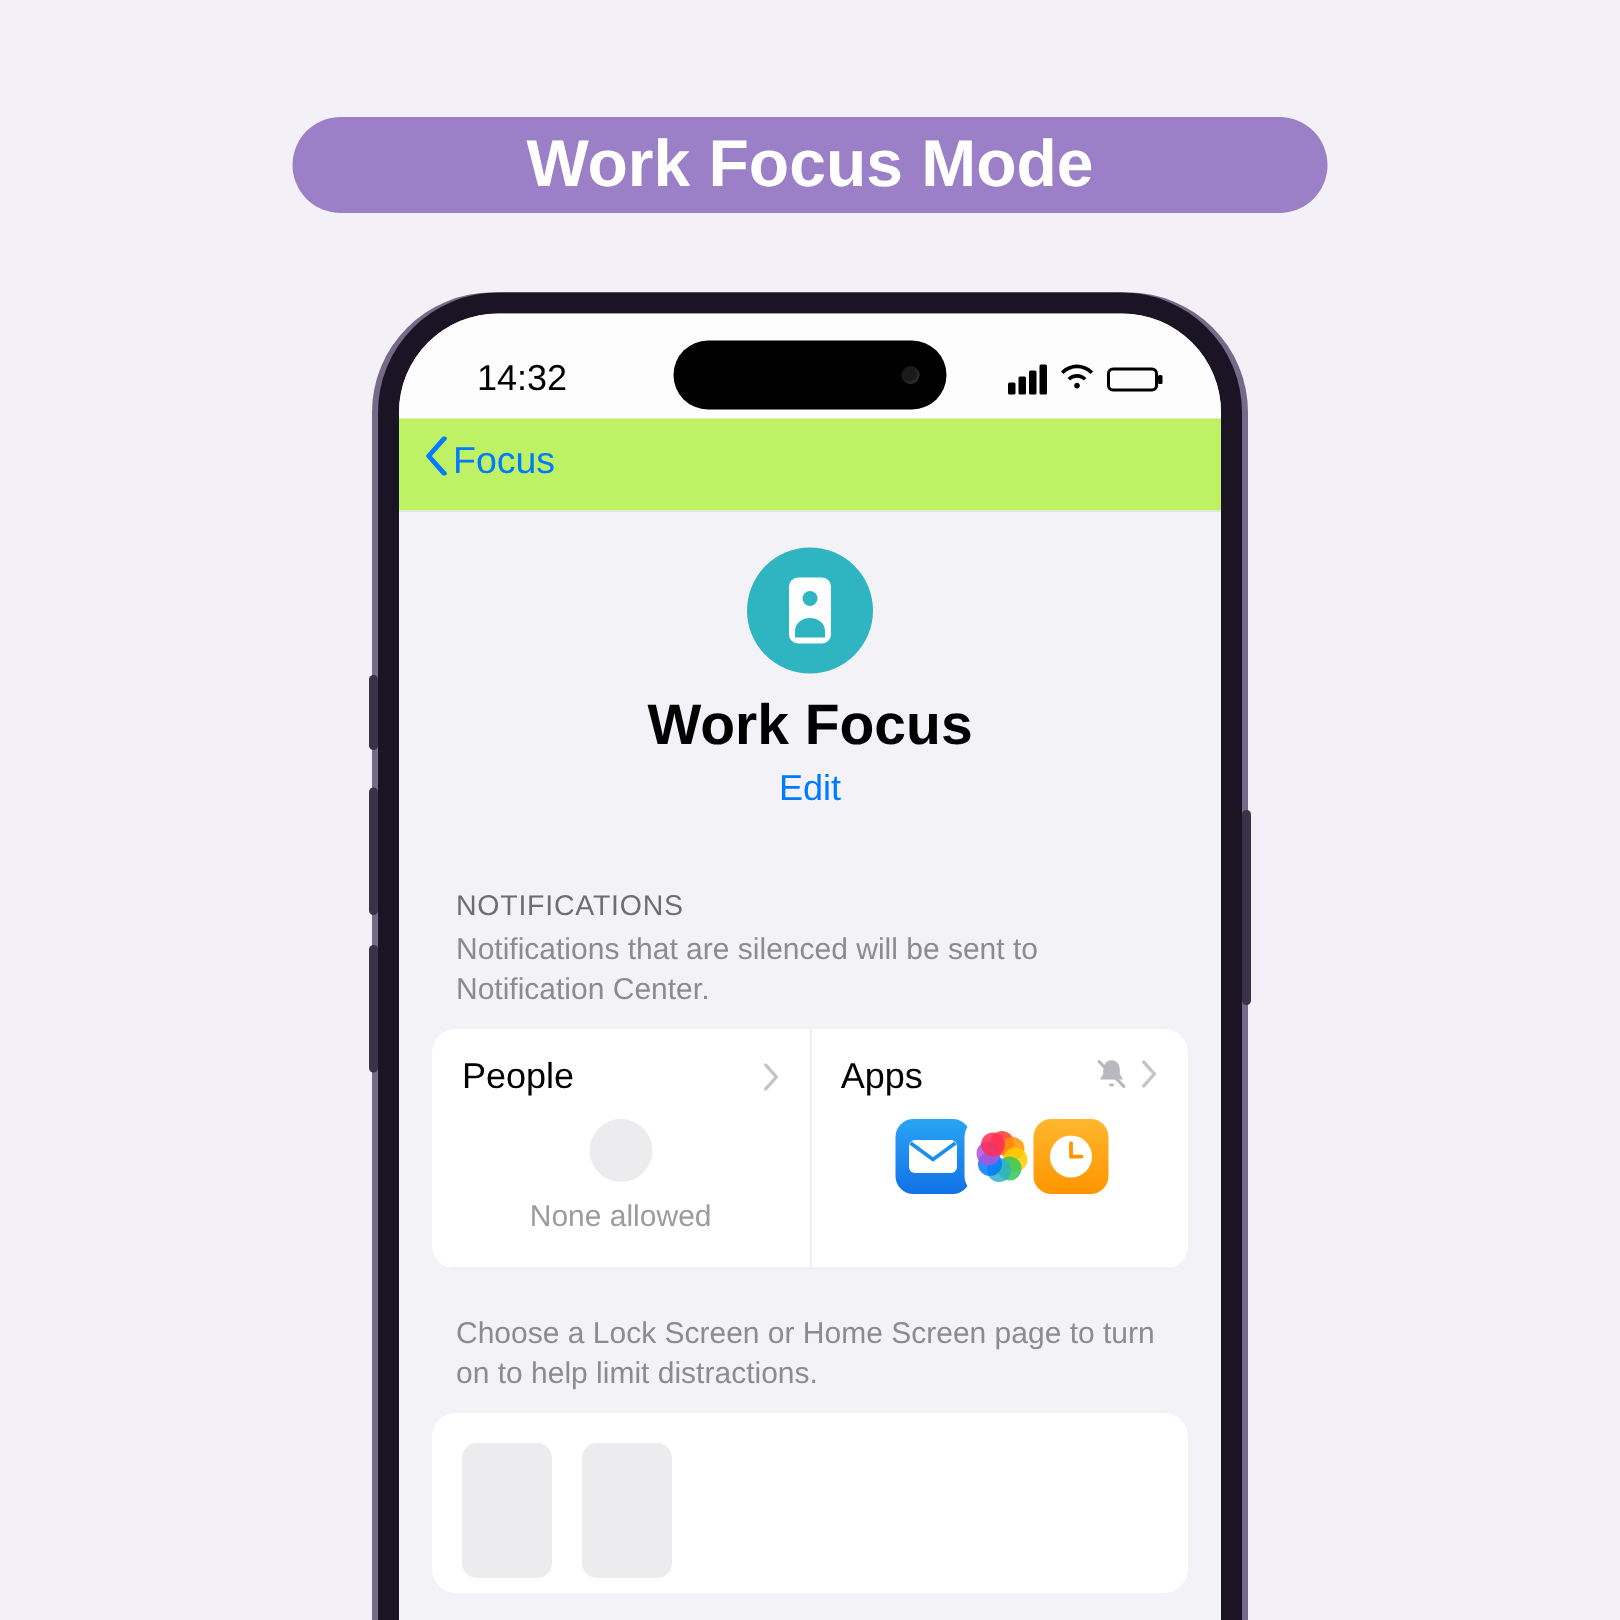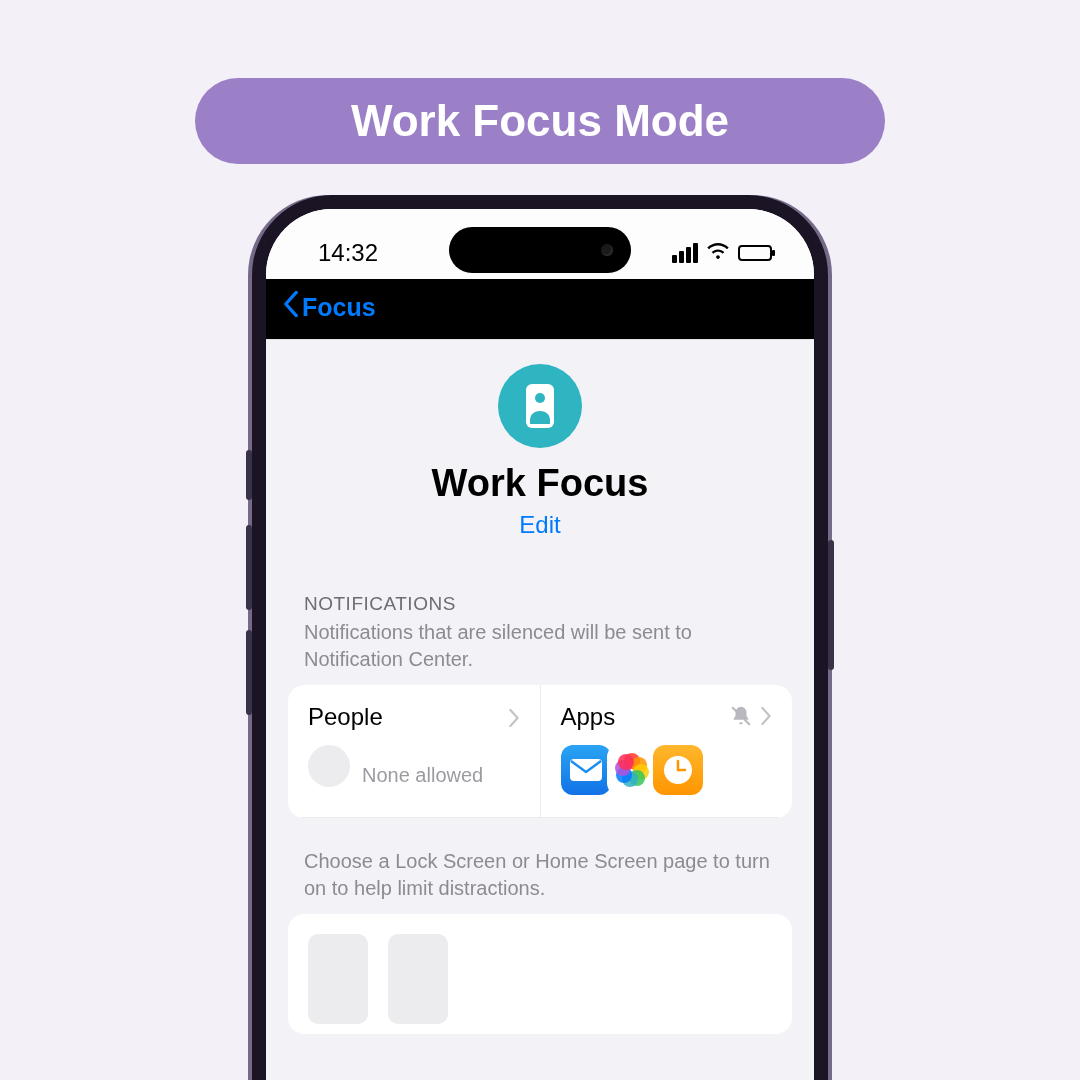--- a/index.html
+++ b/index.html
@@ -10,21 +10,21 @@
     font-family: -apple-system, "Helvetica Neue", Arial, sans-serif;
     overflow: hidden;
     position: relative;
   }
   .banner {
     position: absolute;
     top: 78px;
     left: 50%;
     transform: translateX(-50%);
     width: 690px;
-    height: 86px;
+    height: 64px;
     background: #9b80c7;
     border-radius: 46px;
     display: flex;
     align-items: center;
     justify-content: center;
     color: #fff;
     font-size: 44px;
     font-weight: 700;
   }
   .phone {
@@ -84,24 +84,24 @@
   .bars span{ width:5px; background:#000; border-radius:1px; display:block;}
   .bars span:nth-child(1){height:8px;} .bars span:nth-child(2){height:12px;}
   .bars span:nth-child(3){height:16px;} .bars span:nth-child(4){height:20px;}
   .battery {
     width:34px; height:16px; border:2px solid #000; border-radius:4px;
     position:relative;
   }
   .battery::after{content:"";position:absolute;right:-5px;top:3px;width:3px;height:6px;background:#000;border-radius:1px;}
   .battery-fill{width:100%;height:100%;background:#000;border-radius:1px;}
   .navbar {
-    background:#000000;
+    background:#bef264;
     padding: 12px 16px 16px;
     border-bottom: 1px solid #e3e3e6;
-    display:flex; align-items:center;font-weight:bold;
+    display:flex; align-items:center;
   }
   .back { display:flex; align-items:center; gap:2px; color:#007aff; font-size:25px;}
   .content { padding: 0; }
   .hero {
     display:flex; flex-direction:column; align-items:center;
     padding: 24px 0 24px;
   }
   .hero-icon{
     width:84px;height:84px;border-radius:50%;background:#2fb4c2;
     display:flex;align-items:center;justify-content:center;
@@ -113,21 +113,21 @@
   .sect-sub{ font-size:20px; color:#8b8b90; line-height:1.35; padding:0 16px 12px;}
   .card{
     background:#fff; border-radius:16px; overflow:hidden;
   }
   .two-col{ display:flex; border-bottom:1px solid #eceaec;}
   .col{ flex:1; padding:18px 20px 22px; position:relative;}
   .col:first-child{ border-right:1px solid #eceaec;}
   .col-head{ display:flex; align-items:flex-end; justify-content:space-between;}
   .col-title{ font-size:24px; color:#000; font-weight:400;}
   .chev { color:#c5c5c9; }
-  .col-body{ margin-top:14px; display:flex; align-items:flex-end; gap:12px;}
+  .col-body{ margin-top:14px; display:flex; align-items:center; gap:12px;flex-direction:column;}
   .avatar-empty{ width:42px;height:42px;border-radius:50%; background:#ecebee;}
   .none-text{ font-size:20px; color:#9b9ba1;}
   .app-icons{ display:flex; gap:0px; }
   .app{ width:50px;height:50px;border-radius:12px; display:flex;align-items:center;justify-content:center; margin-right:-4px;}
   .app-mail{ background:linear-gradient(180deg,#2aa4f4,#1172e6);}
   .app-photos{ background:#fff;}
   .app-clock{ background:linear-gradient(180deg,#ffb72d,#ff9500);}
   .muted-icon{ color:#b8b8be; margin-right:4px;}
   .options-row{
     padding:20px 20px; display:flex; align-items:center; justify-content:space-between;

